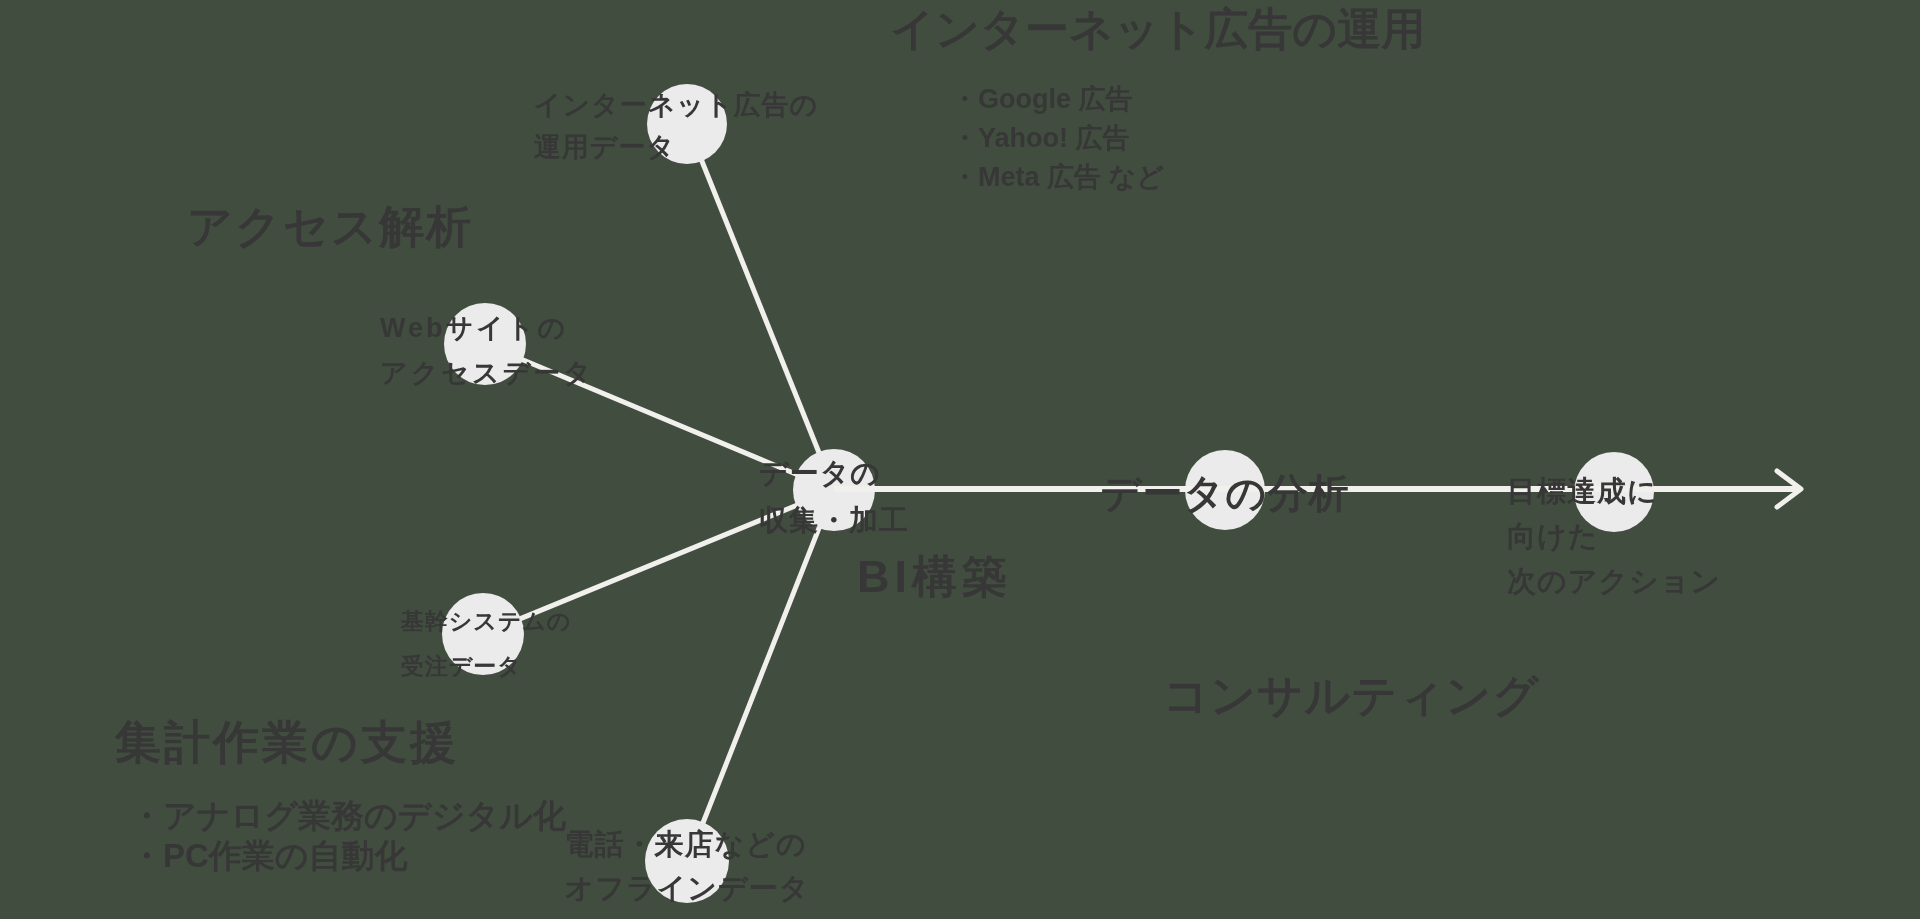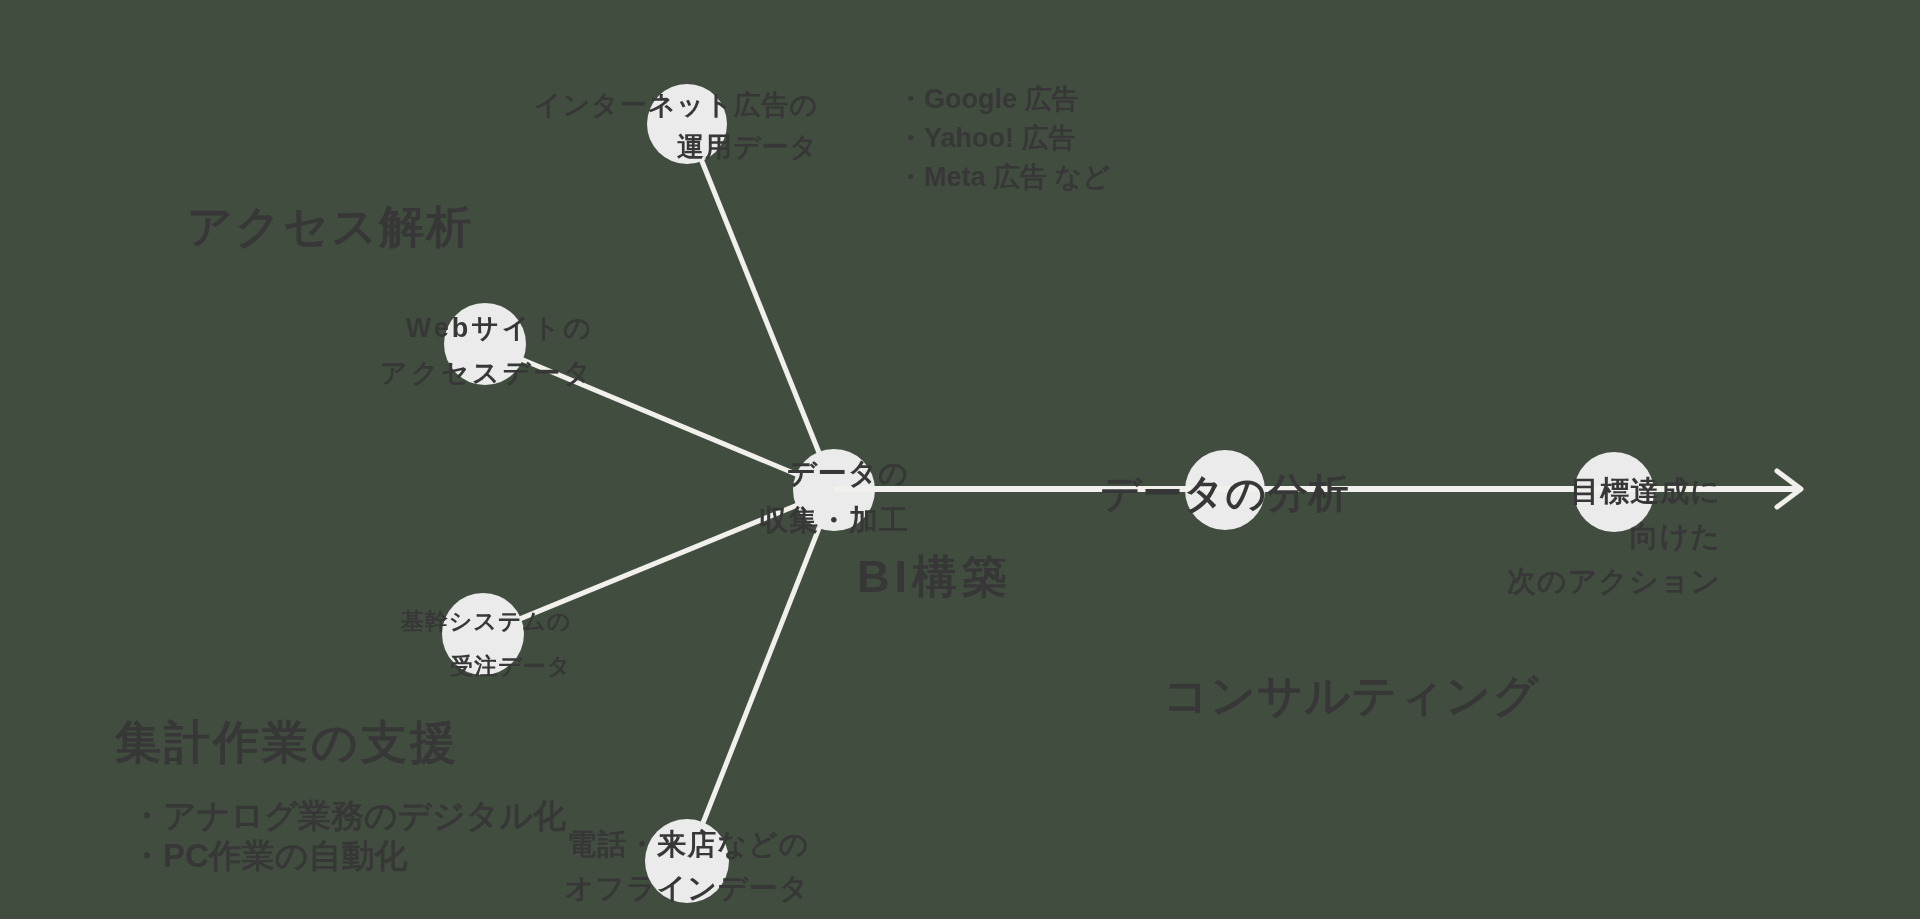--- a/index.html
+++ b/index.html
@@ -14,21 +14,21 @@
     background:var(--background);
     font-family:"Liberation Sans","DejaVu Sans",sans-serif;
     font-weight:700;color:var(--text);
   }
   svg.layer{position:absolute;left:0;top:0;width:1920px;height:919px;display:block;}
   .connector{stroke:var(--line);stroke-width:5;fill:none;}
   .main-line{stroke-width:6;}
   .arrowhead{stroke-width:5;stroke-linecap:round;stroke-linejoin:round;}
   .node-circle{fill:var(--node-fill);}
   .label{position:absolute;white-space:nowrap;}
-  .node-label{transform:translateX(-50%);text-align:right;letter-spacing:1px;}
+  .node-label{transform:translateX(-50%);text-align:left;letter-spacing:1px;}
   .heading{position:absolute;white-space:nowrap;font-weight:800;line-height:1.05;}
   .bullets{position:absolute;white-space:nowrap;}
   .bullets div{white-space:nowrap;}
 </style>
 </head>
 <body>
 
 <div class="canvas">
 
   <svg class="layer" viewBox="0 0 1920 919">
@@ -78,21 +78,22 @@
   <div class="label node-label" style="left:1225px;top:476px;font-size:40px;line-height:34px;">
     <div>データの分析</div>
   </div>
 
   <div class="label node-label" style="left:1614px;top:430px;font-size:29px;line-height:45px;margin-top:39px;">
     <div>目標達成に</div>
     <div>向けた</div>
     <div>次のアクション</div>
   </div>
 
-  <div class="bullets" style="left:897px;top:80px;font-size:27px;line-height:39px;">
+  <div class="heading" style="left:890px;top:6px;font-size:44px;">インターネット広告の運用</div>
+  <div class="bullets" style="left:951px;top:80px;font-size:27px;line-height:39px;">
     <div>・Google 広告</div>
     <div>・Yahoo! 広告</div>
     <div>・Meta 広告 など</div>
   </div>
 
   <div class="heading" style="left:187px;top:203px;font-size:45px;letter-spacing:2px;">アクセス解析</div>
 
   <div class="heading" style="left:115px;top:718px;font-size:46px;letter-spacing:3px;">集計作業の支援</div>
   <div class="bullets" style="left:130px;top:748px;font-size:33px;line-height:40px;margin-top:48px;">
     <div>・アナログ業務のデジタル化</div>

